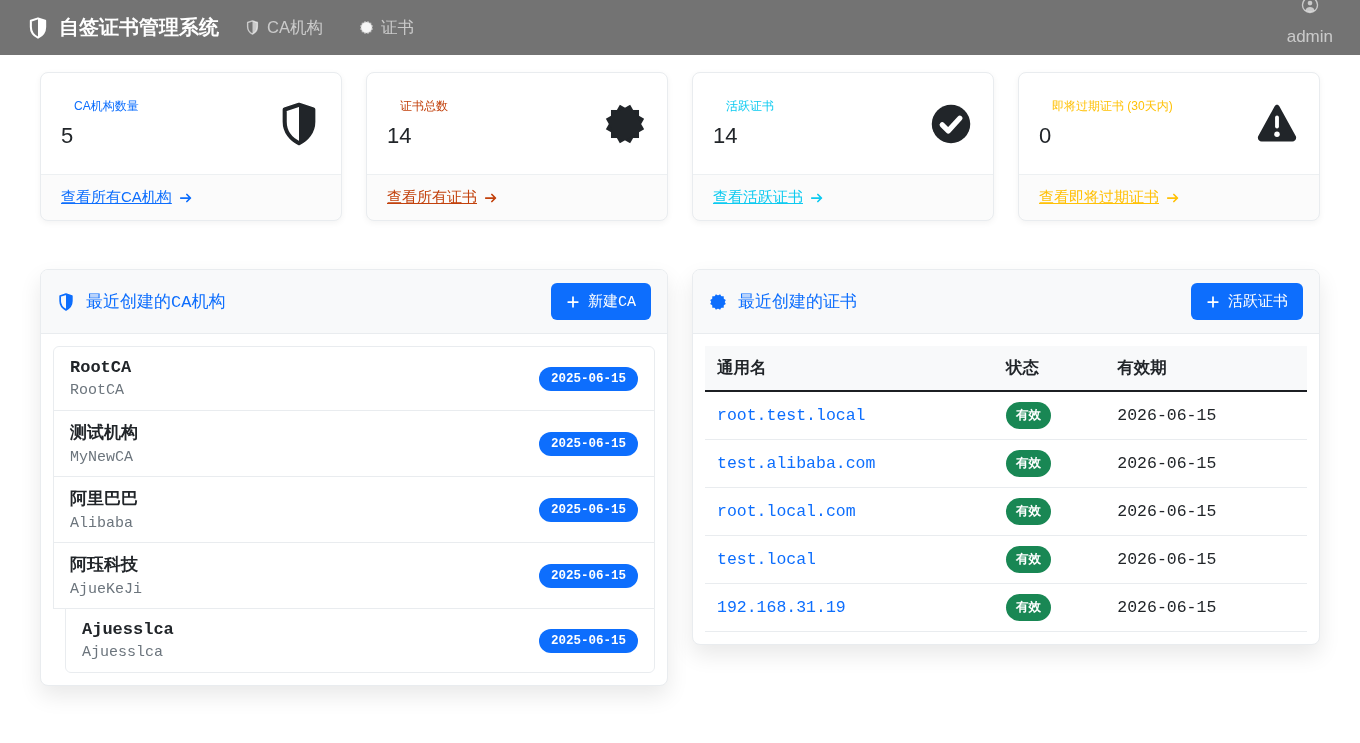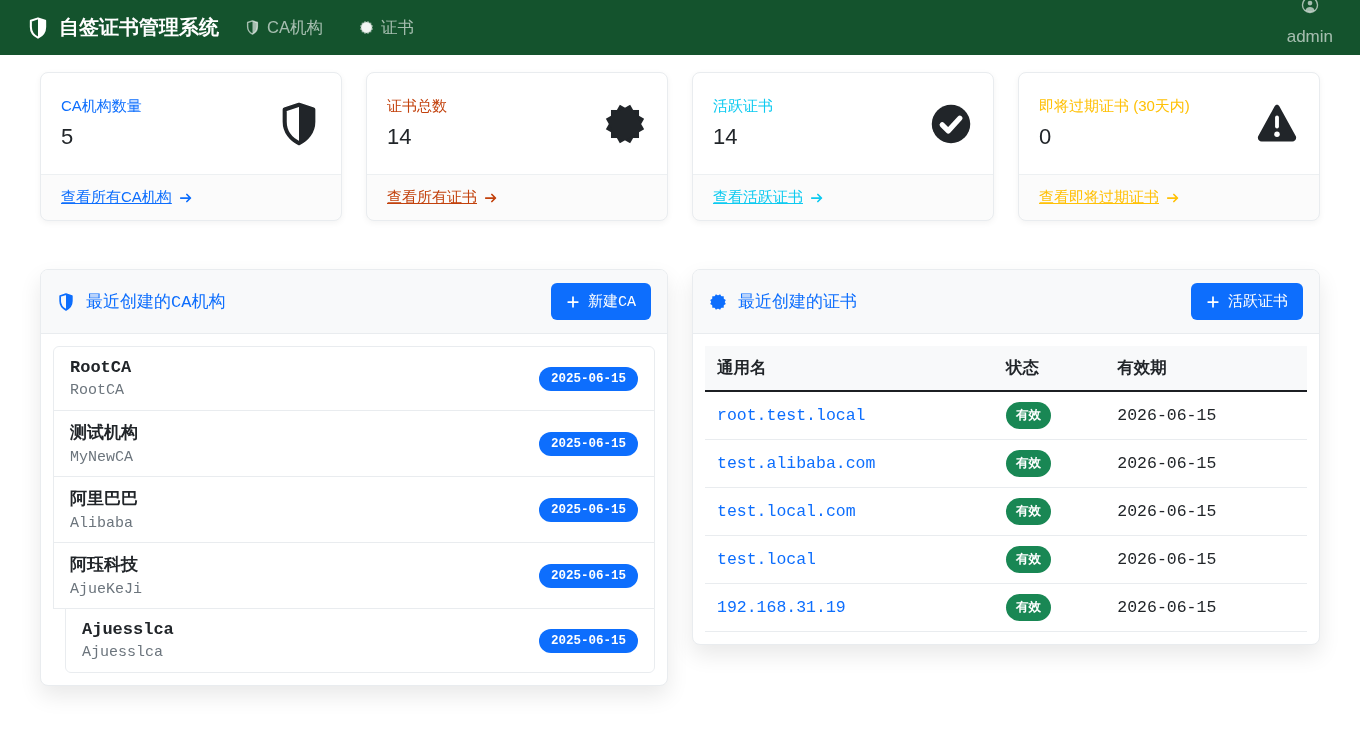--- a/index.html
+++ b/index.html
@@ -5,42 +5,42 @@
   * { margin:0; padding:0; box-sizing:border-box; }
   html,body { width:1360px; height:743px; }
   body {
     font-family:"Liberation Sans","DejaVu Sans",sans-serif;
     background:#ffffff; color:#212529; overflow:hidden;
   }
   a { cursor:pointer; }
 
   
   .navbar {
-    height:55px; background:#14532d;
+    height:55px; background:#737373;
     display:flex; align-items:center; justify-content:space-between;
     padding:0 27px;
   }
   .nav-left { display:flex; align-items:center; gap:26px; }
   .brand { display:flex; align-items:center; gap:10px; color:#fff; font-size:20px; font-weight:700; text-decoration:none; }
   .brand svg { display:block; }
   .nav-links { display:flex; align-items:center; gap:36px; }
   .nav-link { display:flex; align-items:center; gap:7px; color:rgba(255,255,255,.62); font-size:16.5px; text-decoration:none; }
   .nav-link svg { display:block; }
   .user-menu { display:flex; align-items:center; gap:8px; color:rgba(255,255,255,.62); font-size:17px; text-decoration:none;flex-direction:column; }
   .caret { width:0; height:0; border-left:5px solid transparent; border-right:5px solid transparent; border-top:5px solid rgba(255,255,255,.62); margin-left:3px; }
 
   
   .main { padding:17px 40px 0; }
   .stat-row { display:flex; gap:24px; }
   .panels-row { display:flex; gap:24px; margin-top:48px; align-items:flex-start; }
 
   
   .card { flex:1; background:#fff; border:1px solid #e9ecef; border-radius:8px; box-shadow:0 2px 6px rgba(0,0,0,.05); overflow:hidden; }
   .card-body { display:flex; align-items:center; justify-content:space-between; padding:20px; height:101px; }
-  .card-title { font-size:15px; margin-bottom:8px; }
+  .card-title { font-size:12px; margin-bottom:8px;margin-left:13px; }
   .card-value { font-size:22px; color:#212529; }
   .big-icon { color:#212529; flex:none; }
   .big-icon svg { width:44px; height:44px; display:block; }
   .card-footer { border-top:1px solid #edf0f2; background:rgba(0,0,0,.015); padding:13px 20px; }
   .card-link { font-size:15px; display:inline-flex; align-items:center; gap:7px; text-decoration:underline; }
   .card-link svg { width:14px; height:14px; }
 
   .c-primary { color:#0d6efd; }
   .c-success { color:#c2410c; }
   .c-info { color:#0dcaf0; }
@@ -326,21 +326,21 @@
               <td><a>root.test.local</a></td>
               <td><span class="badge-status">有效</span></td>
               <td>2026-06-15</td>
             </tr>
             <tr>
               <td><a>test.alibaba.com</a></td>
               <td><span class="badge-status">有效</span></td>
               <td>2026-06-15</td>
             </tr>
             <tr>
-              <td><a>test.local.com</a></td>
+              <td><a>root.local.com</a></td>
               <td><span class="badge-status">有效</span></td>
               <td>2026-06-15</td>
             </tr>
             <tr>
               <td><a>test.local</a></td>
               <td><span class="badge-status">有效</span></td>
               <td>2026-06-15</td>
             </tr>
             <tr>
               <td><a>192.168.31.19</a></td>

